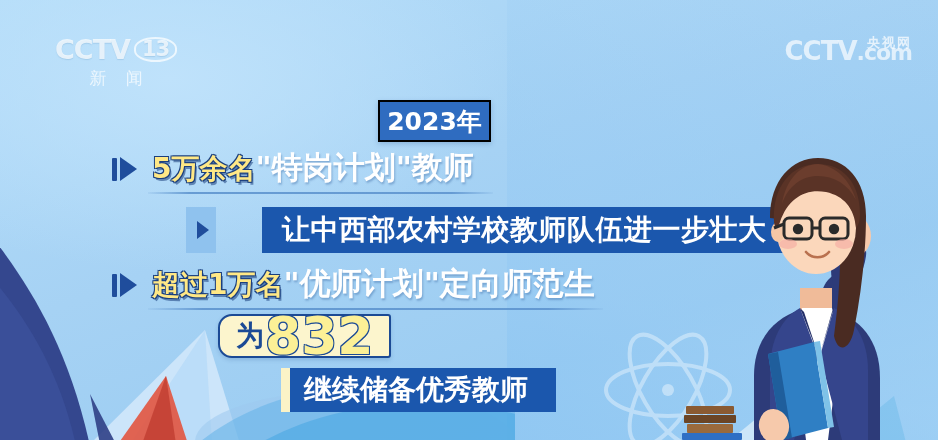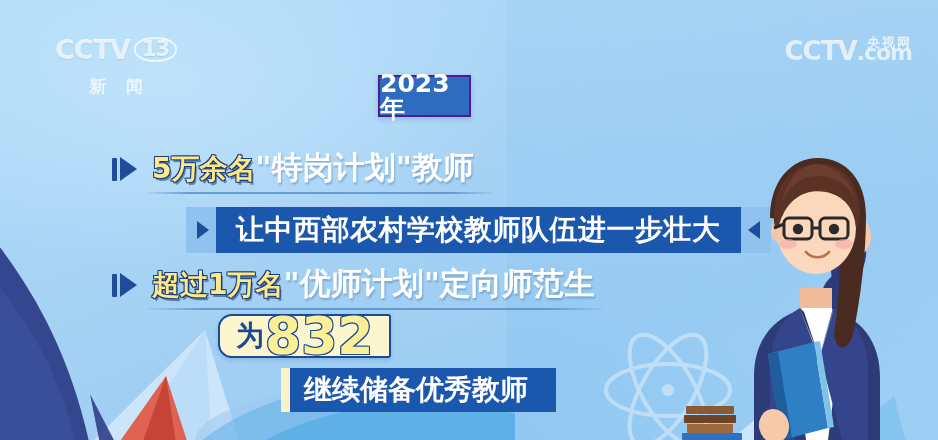--- a/index.html
+++ b/index.html
@@ -69,22 +69,22 @@
   .cctv13 .row1 .num {
     display:inline-block;
     border: 2px solid rgba(255,255,255,.72);
     border-radius: 50%/45%;
     padding: 0 6px;
     margin-left: 4px;
     font-size: 21px;
     vertical-align: 3px;
   }
   .cctv13 .row2 {
-    margin-top: 12px;
-    font-size: 17px; font-weight: 700; letter-spacing: 7px;
+    margin-top: 4px;
+    font-size: 17px; font-weight: 400; letter-spacing: 7px;
     text-indent: 7px;
     color: rgba(255,255,255,.7);
   }
 
   .cctvcom {
     position: absolute; right: 26px; top: 38px;
     color: rgba(255,255,255,.68);
     user-select:none; pointer-events:none;
     text-align: right;
   }
@@ -94,25 +94,25 @@
     color: rgba(255,255,255,.72);
     margin-left: 36px;
   }
   .cctvcom .main {
     font-size: 26px; font-weight: 700; letter-spacing: -1px; line-height: 1;
   }
   .cctvcom .dotcom { font-size: 22px; font-weight: 600; }
 
   
   .year-badge {
-    position: absolute; left: 378px; top: 75px;
-    width: 93px; height: 42px;
+    position: absolute; left: 378px; top: 100px;
+    width: 113px; height: 42px;
     box-sizing: border-box;
     background: #2f6cc0;
-    border: 2px solid #4c1d95;
+    border: 2px solid #000000;
     display: flex; align-items: center; justify-content: center;
     box-shadow: 0 2px 5px rgba(40,80,140,.25);
   }
   .year-badge span {
     color: #ffffff;
     font-size: 25px;
     font-weight: 700;
     letter-spacing: 0px;
     line-height: 1;
   }
@@ -160,21 +160,21 @@
   }
   .underline {
     position: absolute;
     height: 2px;
     background: linear-gradient(90deg, rgba(120,170,220,.15), rgba(90,145,205,.85) 12%, rgba(90,145,205,.85) 88%, rgba(120,170,220,.15));
   }
 
   
   .bluebar-wrap {
     position: absolute;
-    display: flex; align-items: stretch;
+    display: flex; align-items: stretch; gap: 46px;
   }
   .bluebar-side {
     background: #8fc2ee;
     display: flex; align-items: center; justify-content: center;
     width: 30px;
   }
   .bluebar-side .chev {
     width: 0; height: 0;
     border-top: 9px solid transparent;
     border-bottom: 9px solid transparent;

